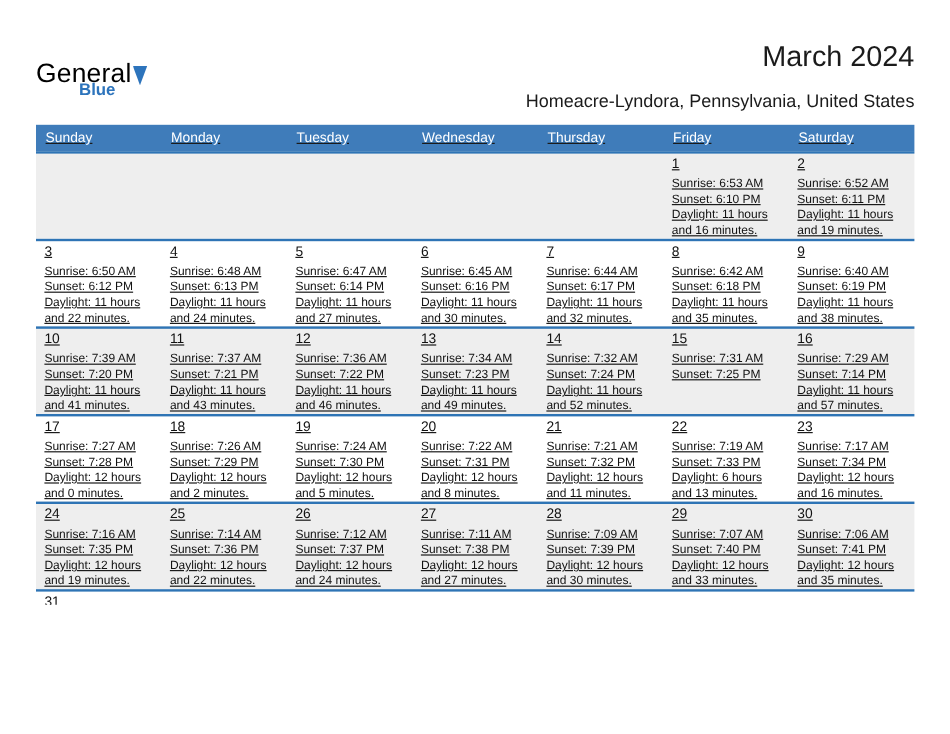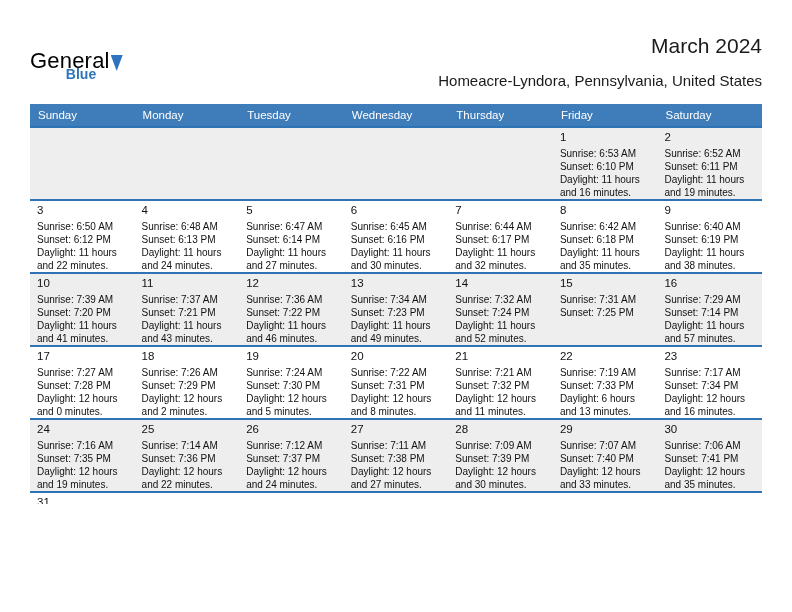--- a/index.html
+++ b/index.html
@@ -18,25 +18,25 @@
   .logo{position:absolute;left:30px;top:50px;width:110px;line-height:1;}
   .logo-row{white-space:nowrap;}
   .logo-general{font-size:22px;color:#000;letter-spacing:0.2px;}
   .logo-flag{display:inline-block;width:12px;height:16px;background:var(--logo-blue);
     clip-path:polygon(0 0,100% 0,50% 100%);vertical-align:-3px;margin-left:1px;}
   .logo-blue{font-size:14px;font-weight:bold;color:var(--logo-blue);text-align:center;
     margin-top:-5px;padding-right:8px;}
 
   
   .titles{position:absolute;top:34px;right:30px;text-align:right;}
-  .month-title{font-size:21px;color:var(--text);}
+  .month-title{font-size:24px;color:var(--text);}
   .subtitle{font-size:15px;color:var(--text);margin-top:14px;margin-left:24px;}
 
   
-  .calendar{position:absolute;left:30px;top:104px;width:732px;}
+  .calendar{position:absolute;left:30px;top:104px;width:732px;text-decoration:underline;}
   .cal-head{display:flex;background:var(--header-bg);color:#ffffff;height:22px;
     align-items:center;font-size:11.5px;}
   .hcell{flex:1 1 0;padding-left:8px;overflow:hidden;white-space:nowrap;}
   .week{display:flex;min-height:73px;border-top:2px solid var(--separator);background:#ffffff;}
   .week:first-of-type{border-top:none;}
   .week.alt{background:var(--alt-row);}
   .cell{flex:1 1 0;padding:3px 4px 0 7px;font-size:10px;line-height:13px;color:#111;}
   .daynum{font-size:11.5px;margin-bottom:3px;}
   .line{white-space:normal;}
 </style>

